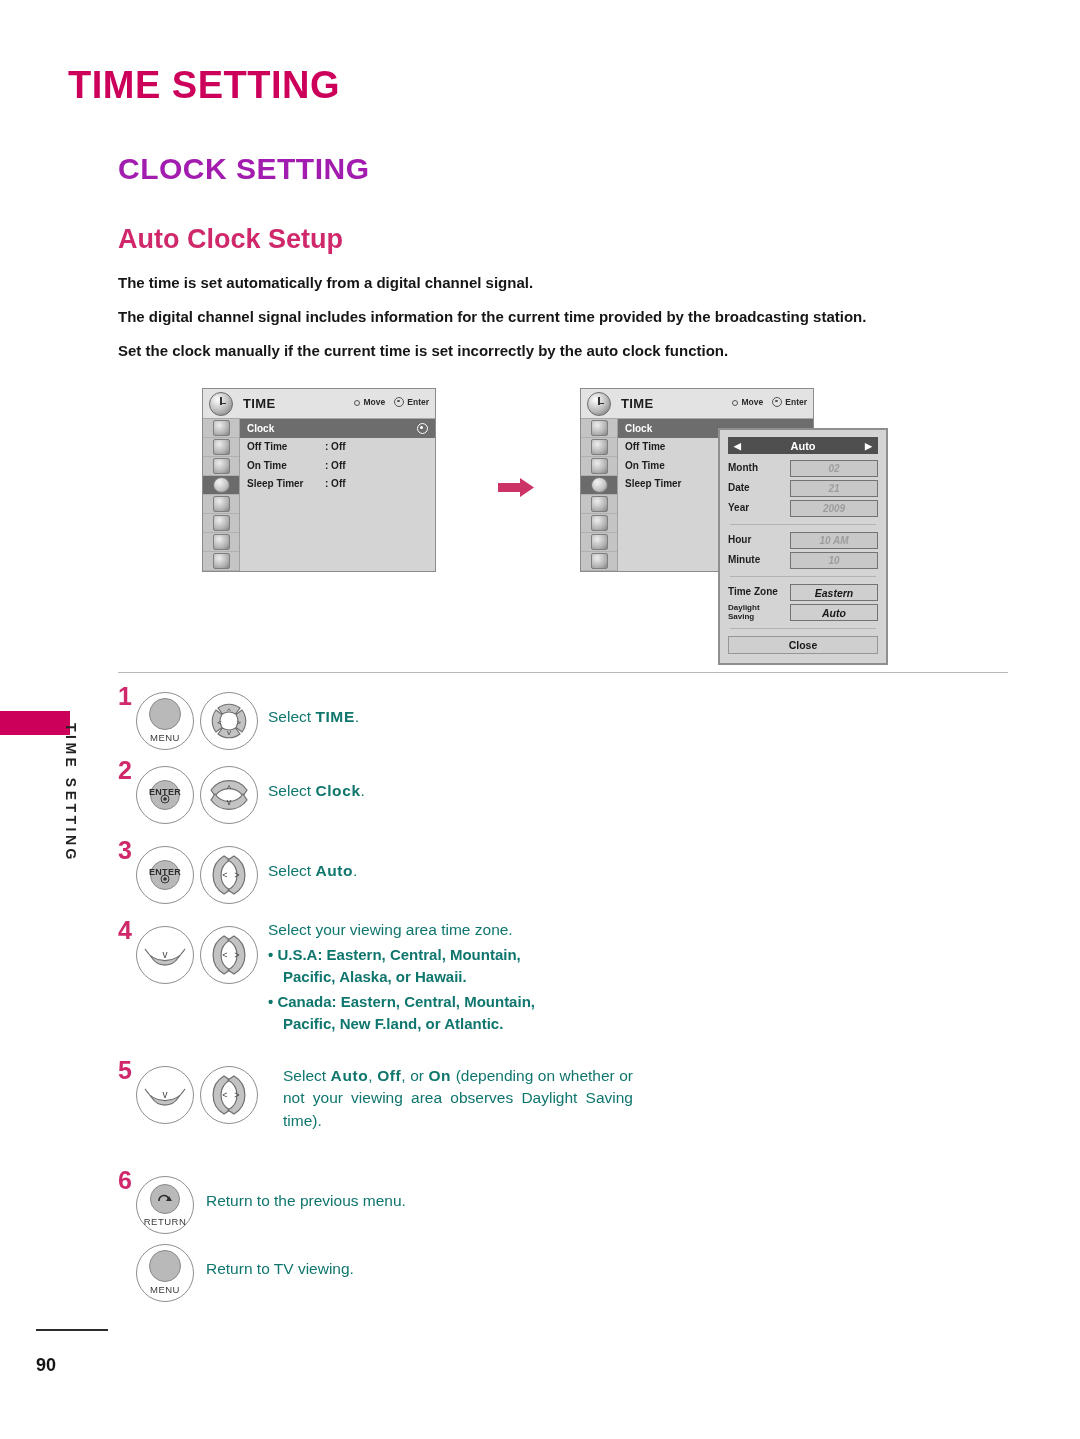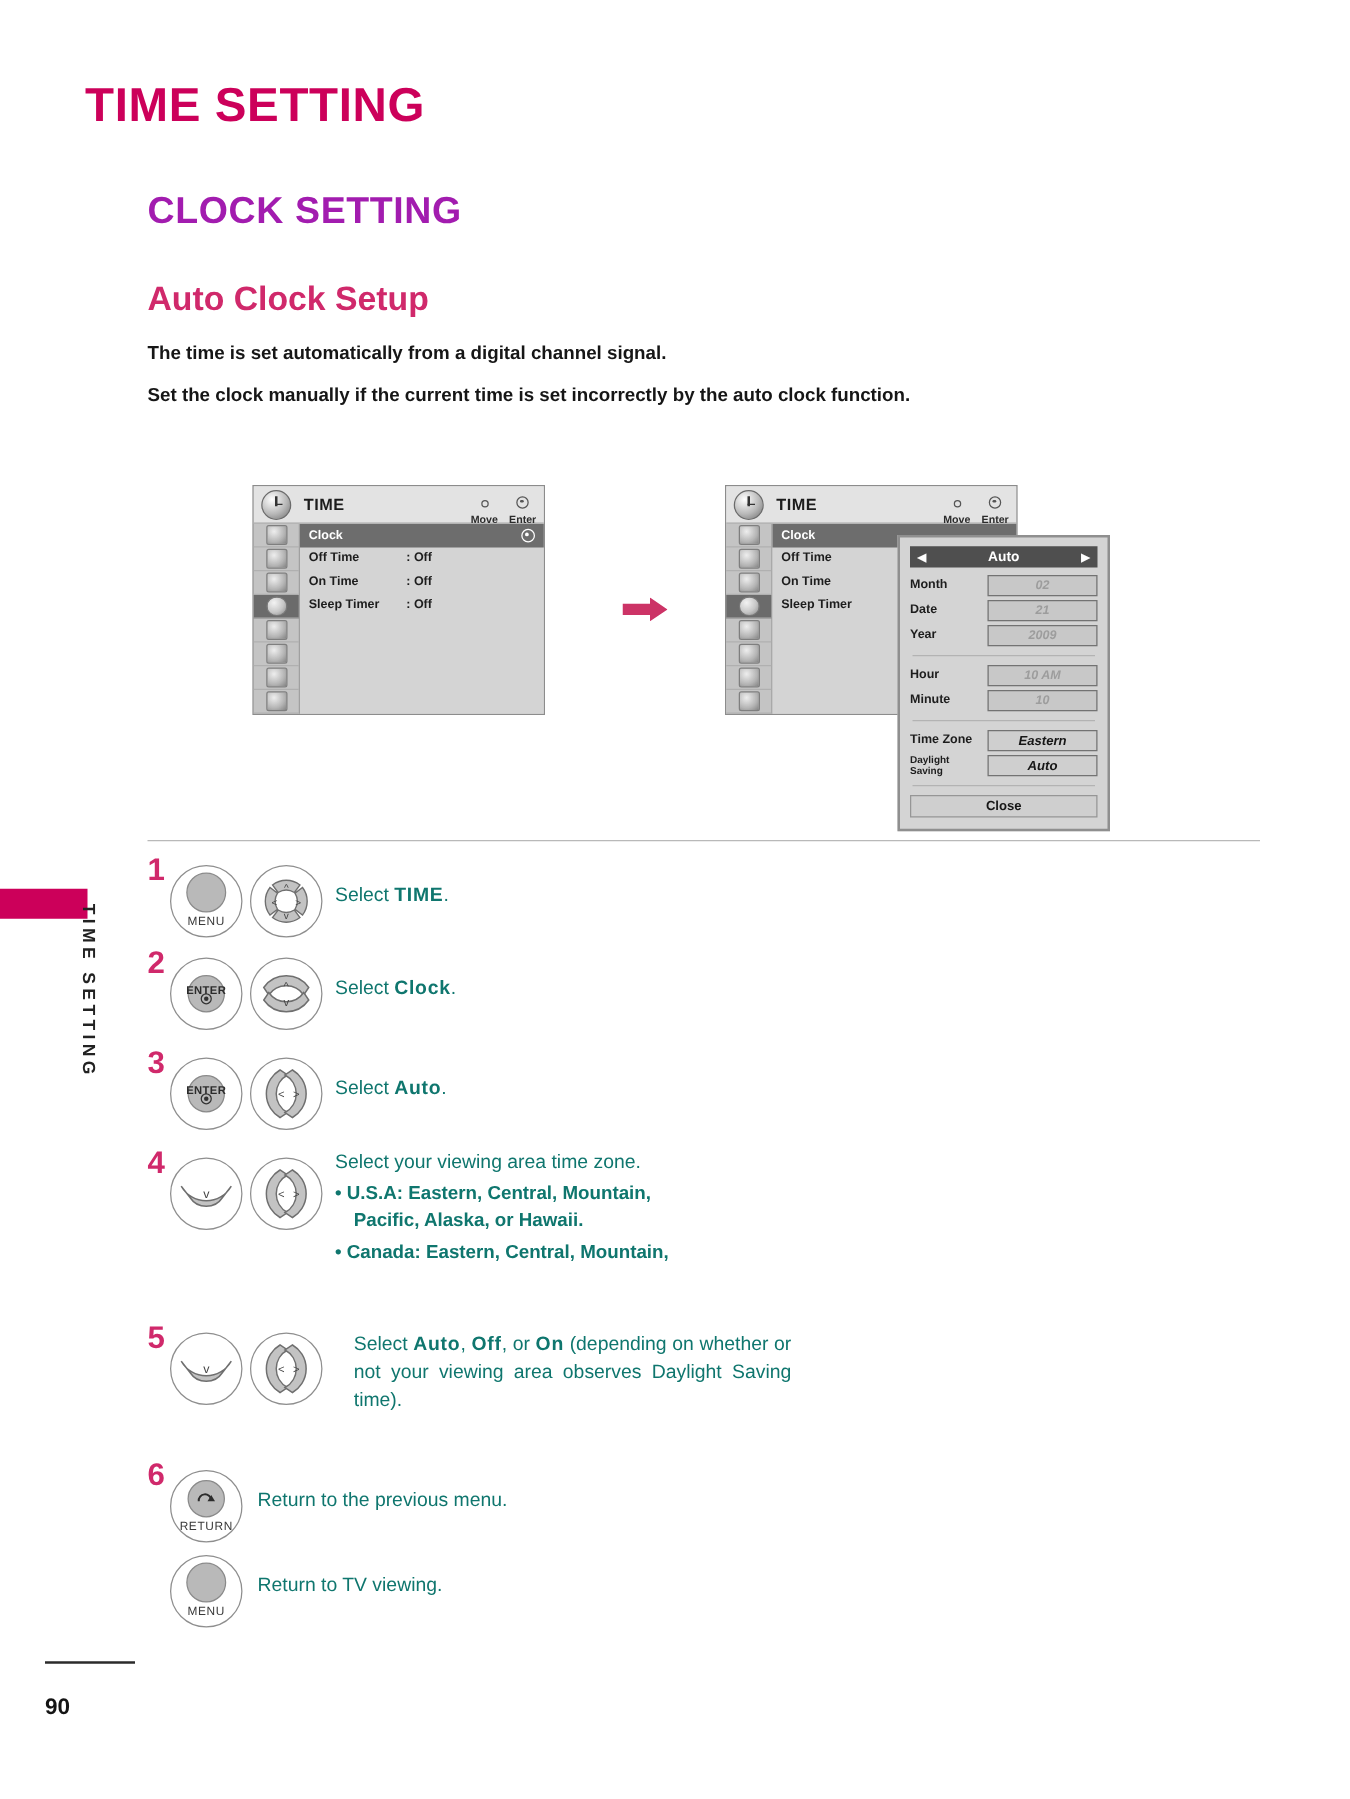--- a/index.html
+++ b/index.html
@@ -85,21 +85,21 @@
   .osd-title {
     margin-left: 10px;
     font-size: 13px; font-weight: bold; color: #1c1c1c;
     letter-spacing: .4px;
   }
   .osd-hints {
     position: absolute; right: 6px; top: 8px;
     display: flex; align-items: center; gap: 9px;
     font-size: 8.5px; font-weight: bold; color: #2b2b2b;
   }
-  .hint { display: flex; align-items: center; gap: 3px; flex-direction: column; }
+  .hint { display: flex; align-items: center; gap: 3px; }
   .nav-glyph {
     width: 9px; height: 9px; position: relative; display: inline-block;
   }
   .nav-glyph:before {
     content: ""; position: absolute; left: 2.5px; top: 2.5px;
     width: 4px; height: 4px; border-radius: 50%;
     border: 1.2px solid #555;
   }
   .dot-glyph {
     width: 8px; height: 8px; border-radius: 50%;
@@ -264,20 +264,21 @@
 </style>
 </head>
 <body>
 
 <div id="page-title">TIME SETTING</div>
 <div id="section-title">CLOCK SETTING</div>
 <div id="subsection-title">Auto Clock Setup</div>
 
 <div id="intro">
   <p>The time is set automatically from a digital channel signal.</p>
+  <p>The digital channel signal includes information for the current time provided by the broadcasting station.</p>
   <p>Set the clock manually if the current time is set incorrectly by the auto clock function.</p>
 </div>
 
 <div class="osd-wrap" id="osd-1">
   <div class="osd">
     <div class="osd-header">
       <div class="osd-clockicon"></div>
       <div class="osd-title">TIME</div>
       <div class="osd-hints">
         <span class="hint">
@@ -539,20 +540,21 @@
         <text x="24" y="31" font-size="9" text-anchor="middle" fill="#444" font-family="Liberation Sans">&lt;</text>
         <text x="36" y="31" font-size="9" text-anchor="middle" fill="#444" font-family="Liberation Sans">&gt;</text>
       </svg>
     </span>
     <div class="step-text" style="left:150px; top:231px; width:520px;">
       <div>Select your viewing area time zone.</div>
       <div class="bullet-list">
         <div class="bullet-line" style="font-weight:bold;">• U.S.A:  Eastern,  Central,  Mountain,</div>
         <div class="bullet-line" style="font-weight:bold;padding-left:15px;">Pacific, Alaska, or Hawaii.</div>
         <div class="bullet-line" style="font-weight:bold;margin-top:3px;">• Canada:  Eastern,  Central,  Mountain,</div>
+        <div class="bullet-line" style="font-weight:bold;padding-left:15px;">Pacific, New F.land, or Atlantic.</div>
       </div>
     </div>
   </div>
 
   <div class="step">
     <span class="step-num" style="left:0px; top:368px;">5</span>
     <span class="btn-circle" style="left:18px; top:378px; width:58px; height:58px;">
       <svg width="56" height="56" viewBox="0 0 56 56" style="position:absolute;left:0;top:0;">
         <path d="M8 22 A23 23 0 0 0 48 22 L41 31 A15.5 15.5 0 0 1 15 31 Z" fill="#c3c3c3" stroke="#6f6f6f" stroke-width="1.2"></path>
         <text x="28" y="31" font-size="10" text-anchor="middle" fill="#444" font-family="Liberation Sans">v</text>

